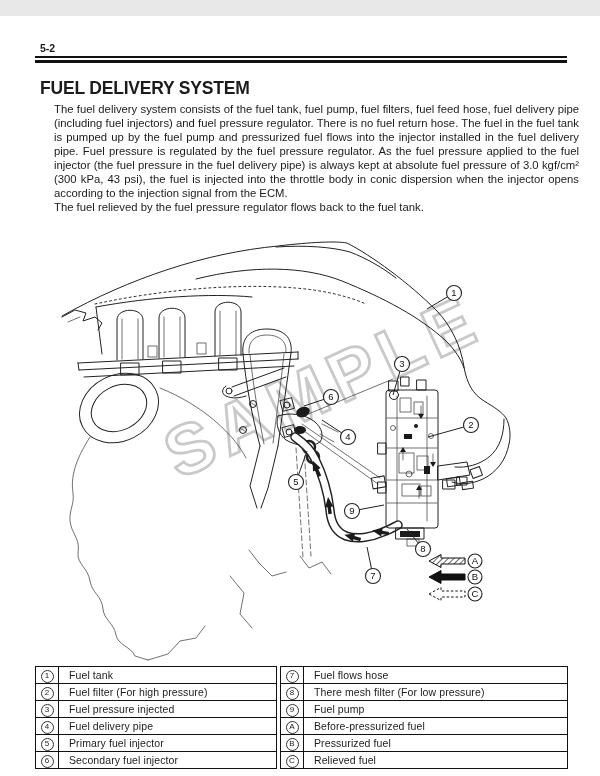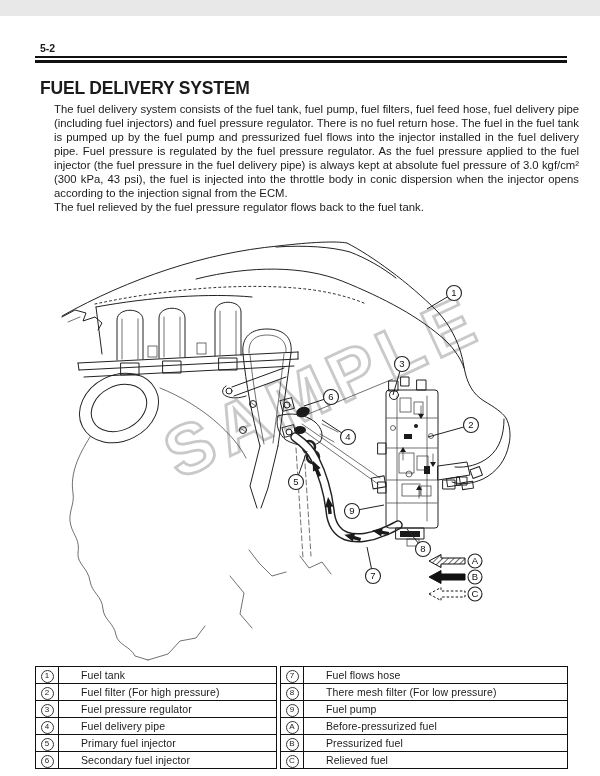--- a/index.html
+++ b/index.html
@@ -33,21 +33,21 @@
   .arrow-dashed{fill:#fff;stroke:#111;stroke-width:1;stroke-dasharray:2.5 2;}
   
   .legend{position:absolute;top:650px;left:35px;display:flex;}
   table{border-collapse:collapse;table-layout:fixed;}
   table.lt{width:242px;}
   table.rt{width:288px;margin-left:3px;}
   table,td{border:1.5px solid #111;}
   td{border-width:1px;font-size:10.5px;padding:0;height:13.2px;vertical-align:middle;}
   table{border-width:1.5px;}
   td.k{width:22px;text-align:center;}
-  td.t{padding-left:22px;letter-spacing:.1px;}
+  td.t{padding-left:10px;letter-spacing:.1px;}
   .circ{display:inline-block;width:11px;height:11px;border:1px solid #333;border-radius:50%;
         font-size:8px;line-height:10.5px;text-align:center;vertical-align:-1px;}
 </style>
 </head>
 <body>
 
 <div class="page">
 
   <div class="hdr">
     <span class="pn">5-2</span>
@@ -267,21 +267,21 @@
           <tr>
             <td class="k"><span class="circ">1</span></td>
             <td class="t">Fuel tank</td>
           </tr>
           <tr>
             <td class="k"><span class="circ">2</span></td>
             <td class="t">Fuel filter (For high pressure)</td>
           </tr>
           <tr>
             <td class="k"><span class="circ">3</span></td>
-            <td class="t">Fuel pressure regulator</td>
+            <td class="t">Fuel pressure injected</td>
           </tr>
           <tr>
             <td class="k"><span class="circ">4</span></td>
             <td class="t">Fuel delivery pipe</td>
           </tr>
           <tr>
             <td class="k"><span class="circ">5</span></td>
             <td class="t">Primary fuel injector</td>
           </tr>
           <tr>

